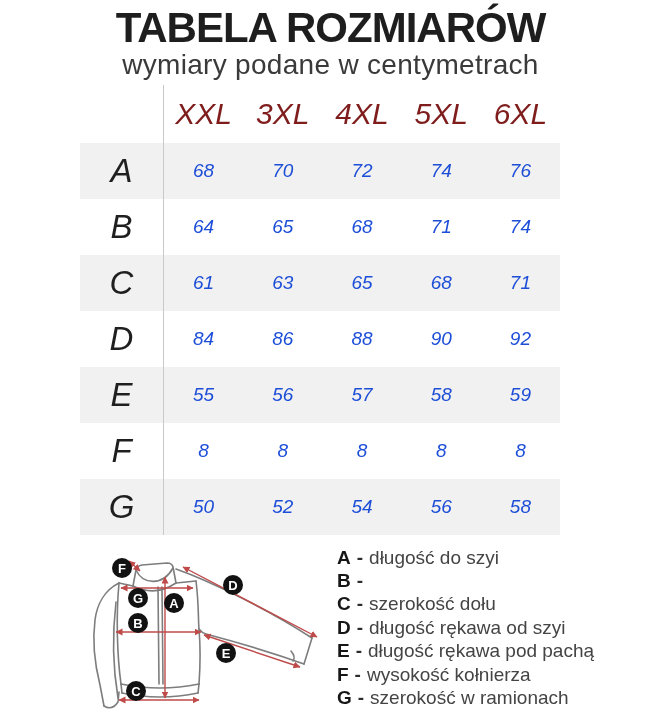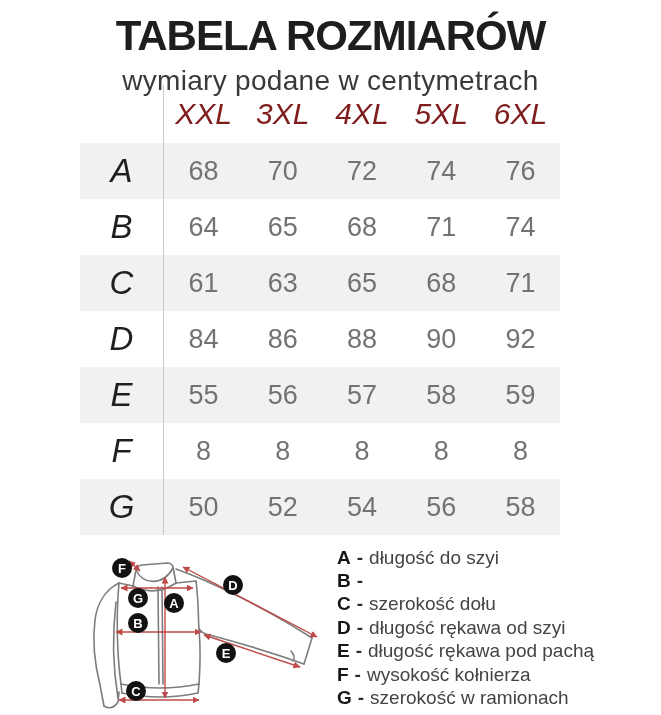--- a/index.html
+++ b/index.html
@@ -4,40 +4,40 @@
 <style>
   html,body{margin:0;padding:0;}
   body{
     width:661px;height:715px;position:relative;overflow:hidden;
     background:#ffffff;font-family:"Liberation Sans",sans-serif;
   }
   
   .title-block{position:absolute;top:6px;left:0;width:661px;text-align:center;}
   .title{
     font-size:42px;font-weight:700;color:#1e1e1e;letter-spacing:-1px;
-    line-height:1.05;margin:8px;
+    line-height:1.05;margin:0;
   }
   .subtitle{
     font-size:28px;font-weight:400;color:#3a3a3a;letter-spacing:0.3px;
     line-height:1.05;margin:0;
   }
   
   .size-table{position:absolute;left:80px;top:85px;width:480px;}
   .trow{display:flex;height:56px;align-items:center;}
   .trow.head{height:58px;}
   .trow.shaded{background:#f1f1f1;}
   .cell{display:flex;align-items:center;justify-content:center;}
   .cell.label{
     width:83px;height:100%;flex:none;
     border-right:1px solid #c9c9c9;
     font-size:33px;font-style:italic;color:#1f1f1f;font-weight:400;
   }
   .trow .val,.trow .col{flex:1;height:100%;}
   .col{font-size:30px;font-style:italic;color:#7f1d1d;}
-  .val{font-size:27px;color:#737373;}
+  .val{font-size:19px;font-style:italic;color:#1d4ed8;}
   
   .diagram-wrap{position:absolute;left:55px;top:540px;width:290px;height:175px;}
   .legend{position:absolute;left:337px;top:546px;width:320px;}
   .legend-item{display:flex;height:23.4px;align-items:center;column-gap:6px;}
   .lkey{font-weight:700;font-size:19px;color:#161616;}
   .ldash{font-weight:700;font-size:19px;color:#2c2c2c;}
   .ldesc{font-size:19px;color:#444444;white-space:nowrap;text-align:right;}
   svg{display:block;}
 </style>
 </head>

